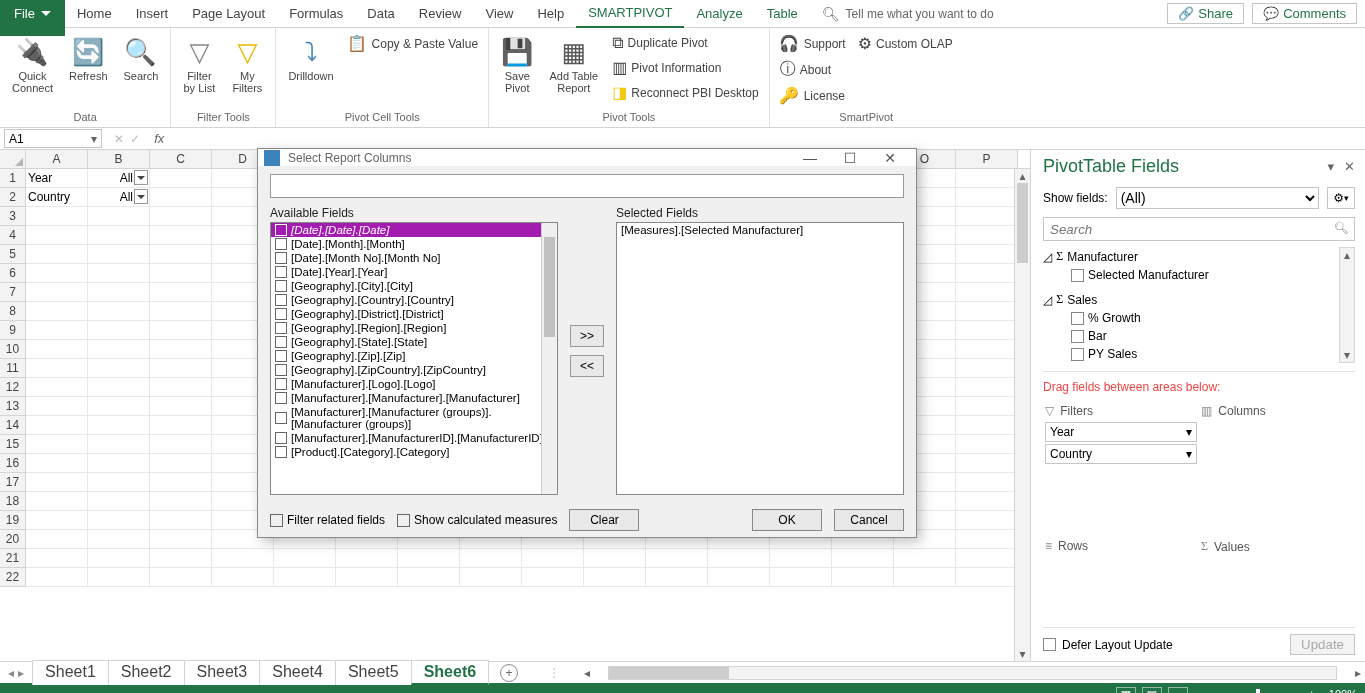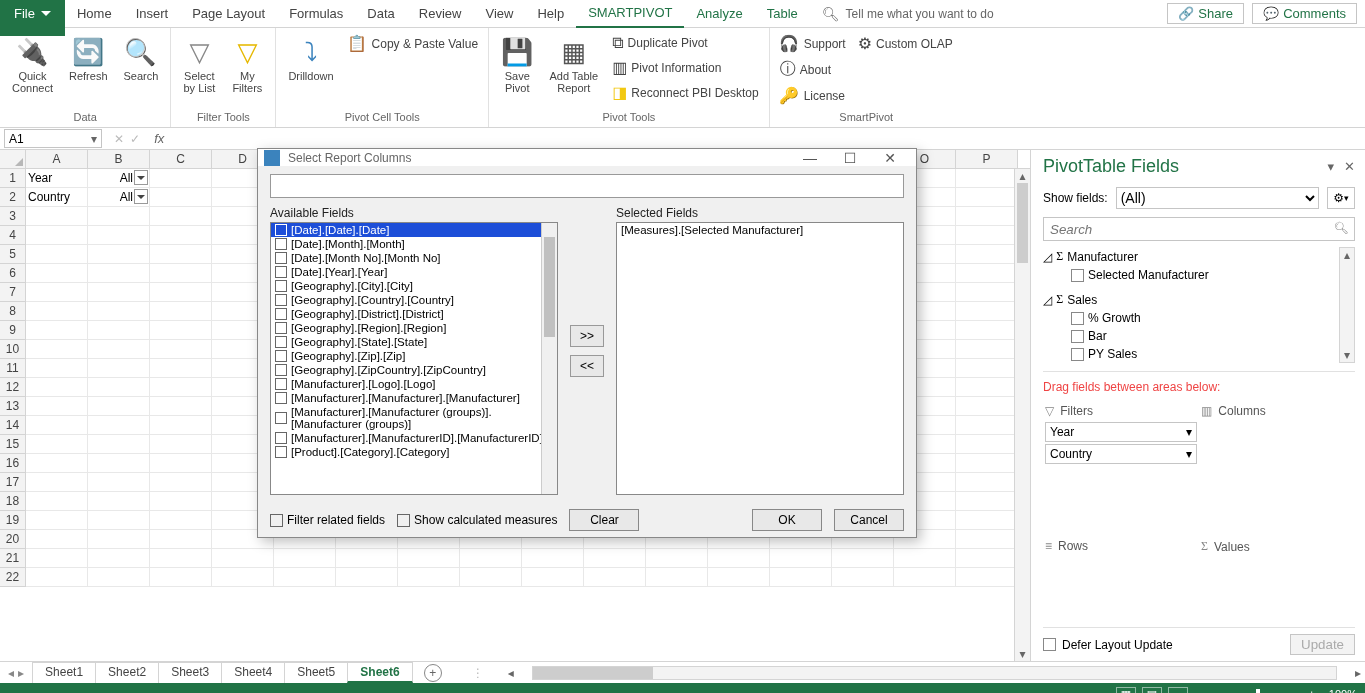--- a/index.html
+++ b/index.html
@@ -78,21 +78,21 @@
 .area-icon { color:#888; }
 .filter-pill { background:#fff; border:1px solid #c5c5c5; display:flex; align-items:center; padding:2px 4px; margin-bottom:2px; font-size:12px; }
 .filter-pill .dd { margin-left:auto; }
 .fp-footer { display:flex; align-items:center; padding:6px 0; border-top:1px solid #e1e1e1; }
 .fp-footer .chk { width:13px;height:13px;border:1px solid #888; margin-right:6px; }
 .fp-footer button { margin-left:auto; padding:2px 10px; border:1px solid #c5c5c5; background:#f3f3f3; color:#aaa; }
 
 
 .sheet-tabs { height:22px; border-top:1px solid #d4d4d4; display:flex; align-items:center; background:#fff; }
 .stab-nav { display:flex; gap:4px; padding:0 8px; color:#888; }
-.stab { padding:2px 12px; border:1px solid #d4d4d4; border-bottom:none; margin-right:-1px; font-size:12px; color:#444; background:#fff; }
+.stab { padding:2px 12px; border:1px solid #d4d4d4; border-bottom:none; margin-right:-1px; font-size:16px; color:#444; background:#fff; }
 .stab.active { border-bottom:2px solid #217346; color:#217346; font-weight:600; }
 .stab-add { width:18px;height:18px;border:1px solid #888;border-radius:50%;display:flex;align-items:center;justify-content:center;margin-left:12px;color:#666; }
 .hscroll { flex:1; display:flex; align-items:center; margin-left:20px; }
 .hscroll .track { flex:1; height:14px; background:#f3f3f3; border:1px solid #d4d4d4; position:relative; margin:0 14px; }
 .hscroll .thumb { position:absolute; left:0; top:0; bottom:0; width:120px; background:#cdcdcd; }
 .hscroll .ar { width:14px; text-align:center; color:#666; }
 
 
 .statusbar { height:18px; background:#217346; border-top:4px solid #217346; display:flex; align-items:center; justify-content:flex-end; padding-right:8px; gap:6px; color:#fff; font-size:11px; }
 .viewbtn { width:20px; height:14px; border:1px solid rgba(255,255,255,0.5); display:flex; align-items:center; justify-content:center; }
@@ -109,21 +109,21 @@
 .dlg-search { height:24px; border:1px solid #999; background:#fff; margin-bottom:8px; }
 .dlg-cols { display:flex; gap:12px; flex:1; }
 .dcol { display:flex; flex-direction:column; }
 .dcol.left { flex:1; }
 .dcol.mid { width:34px; justify-content:center; gap:8px; }
 .dcol.right { flex:1; }
 .dcol-label { font-size:12px; color:#222; margin-bottom:2px; }
 .listbox { border:1px solid #888; background:#fff; flex:1; position:relative; overflow:hidden; }
 .listitem { display:flex; align-items:center; gap:4px; font-size:11.5px; padding:1px 4px; }
 .listitem .chk { width:12px;height:12px;border:1px solid #666; flex-shrink:0; }
-.listitem.selected { background:#1d4ed8; color:#fff; }
+.listitem.selected { background:#a21caf; color:#fff;font-style:italic; }
 .listitem.selected .chk { border-color:#fff; }
 .lb-scroll { position:absolute; right:0; top:0; bottom:0; width:16px; background:#f0f0f0; border-left:1px solid #ccc; }
 .lb-thumb { position:absolute; top:14px; left:2px; right:2px; height:100px; background:#c0c0c0; }
 .movebtn { border:1px solid #999; background:#e8e8e8; height:22px; display:flex;align-items:center;justify-content:center; font-size:12px; }
 .dlg-footer { display:flex; align-items:center; padding:6px 12px; gap:12px; }
 .dlg-footer .chkrow { display:flex; align-items:center; gap:4px; font-size:12px; }
 .dlg-footer .chkrow .chk { width:13px;height:13px;border:1px solid #666; }
 .dlg-footer .spacer { flex:1; }
 .dlg-footer button { width:70px; height:22px; border:1px solid #888; background:#e8e8e8; font-size:12px; }
 
@@ -177,21 +177,21 @@
           <span class="glyph" style="color:#555">🔍</span>
           <span>Search</span>
         </div>
     </div>
     <div class="grouplabel">Data</div>
   </div>
   <div class="rgroup">
     <div class="buttons">
       <div class="bigbtn">
           <span class="glyph" style="color:#888">▽</span>
-          <span style="white-space:pre">Select
+          <span style="white-space:pre">Filter
 by List</span>
         </div>
       <div class="bigbtn">
           <span class="glyph" style="color:#e6b800">▽</span>
           <span style="white-space:pre">My
 Filters</span>
         </div>
     </div>
     <div class="grouplabel">Filter Tools</div>
   </div>

